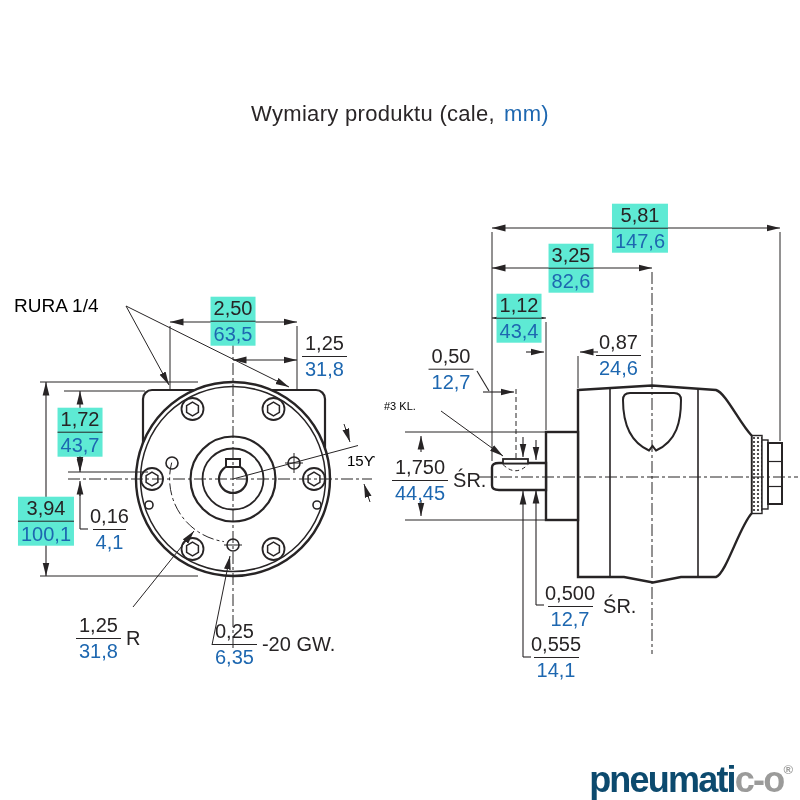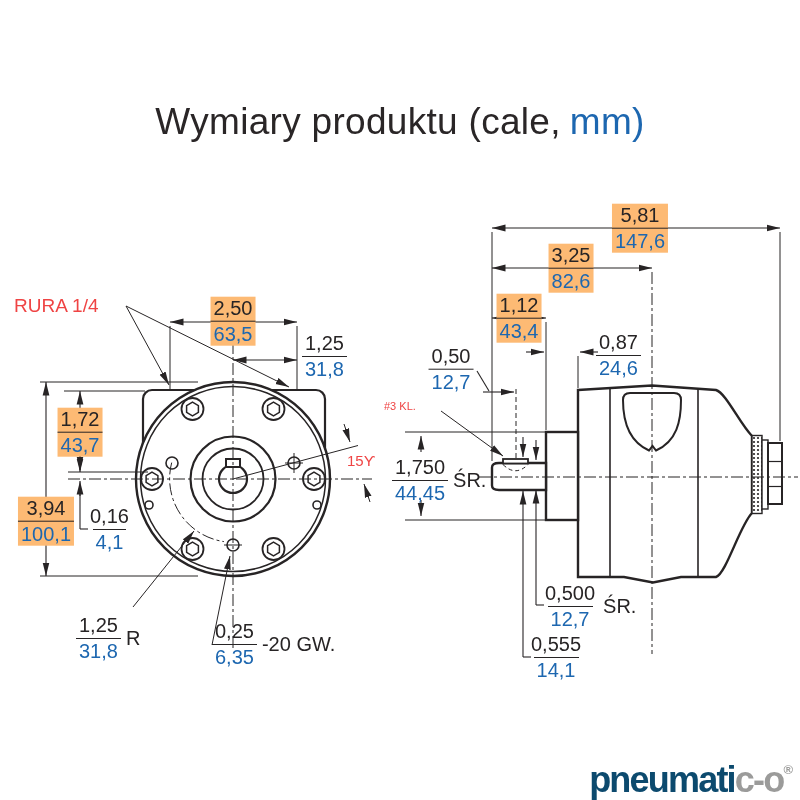--- a/index.html
+++ b/index.html
@@ -1,31 +1,31 @@
 <!DOCTYPE html>
 <html><head>
 <meta charset="utf-8">
 <style>
   html,body{margin:0;padding:0;background:#ffffff;}
   .stage{position:relative;width:800px;height:800px;background:#ffffff;overflow:hidden;
          font-family:"Liberation Sans", sans-serif;color:#272425;}
   svg{position:absolute;left:0;top:0;}
   .title{position:absolute;top:101px;left:0;width:100%;text-align:center;
-         font-size:37px;letter-spacing:.3px;color:#2a2627;}
+         font-size:22px;letter-spacing:.3px;color:#2a2627;}
   .title .blue{color:#1d67b0;}
   .title .black{margin-right:9px;}
   .dim{position:absolute;display:flex;align-items:center;gap:5px;font-size:20px;
        line-height:1.14;white-space:nowrap;color:#272425;}
   .dim.center{transform:translate(-50%,-50%);}
   .frac{display:flex;flex-direction:column;align-items:center;}
   .frac .in{padding:0 3px 1px;}
   .frac .mm{color:#1d67b0;border-top:1.7px solid #272425;padding:1px 3px 0;}
-  .bg .frac{background:#fdba74;}
+  .bg .frac{background:#5eead4;}
   .sfx{color:#272425;}
-  .plain{position:absolute;font-size:19px;color:#ef4444;white-space:nowrap;}
+  .plain{position:absolute;font-size:19px;color:#000000;white-space:nowrap;}
   .small{font-size:11px;}
   .angle{font-size:15px;}
   .logo{position:absolute;right:7px;bottom:2px;font-size:36px;font-weight:700;
         letter-spacing:-1.8px;line-height:1;}
   .logo .lp{color:#0c4a6e;}
   .logo .lg{color:#9b9b9a;}
   .logo .lr{color:#9b9b9a;font-size:13px;vertical-align:18px;letter-spacing:0;}
 </style>
 </head>
 <body>

